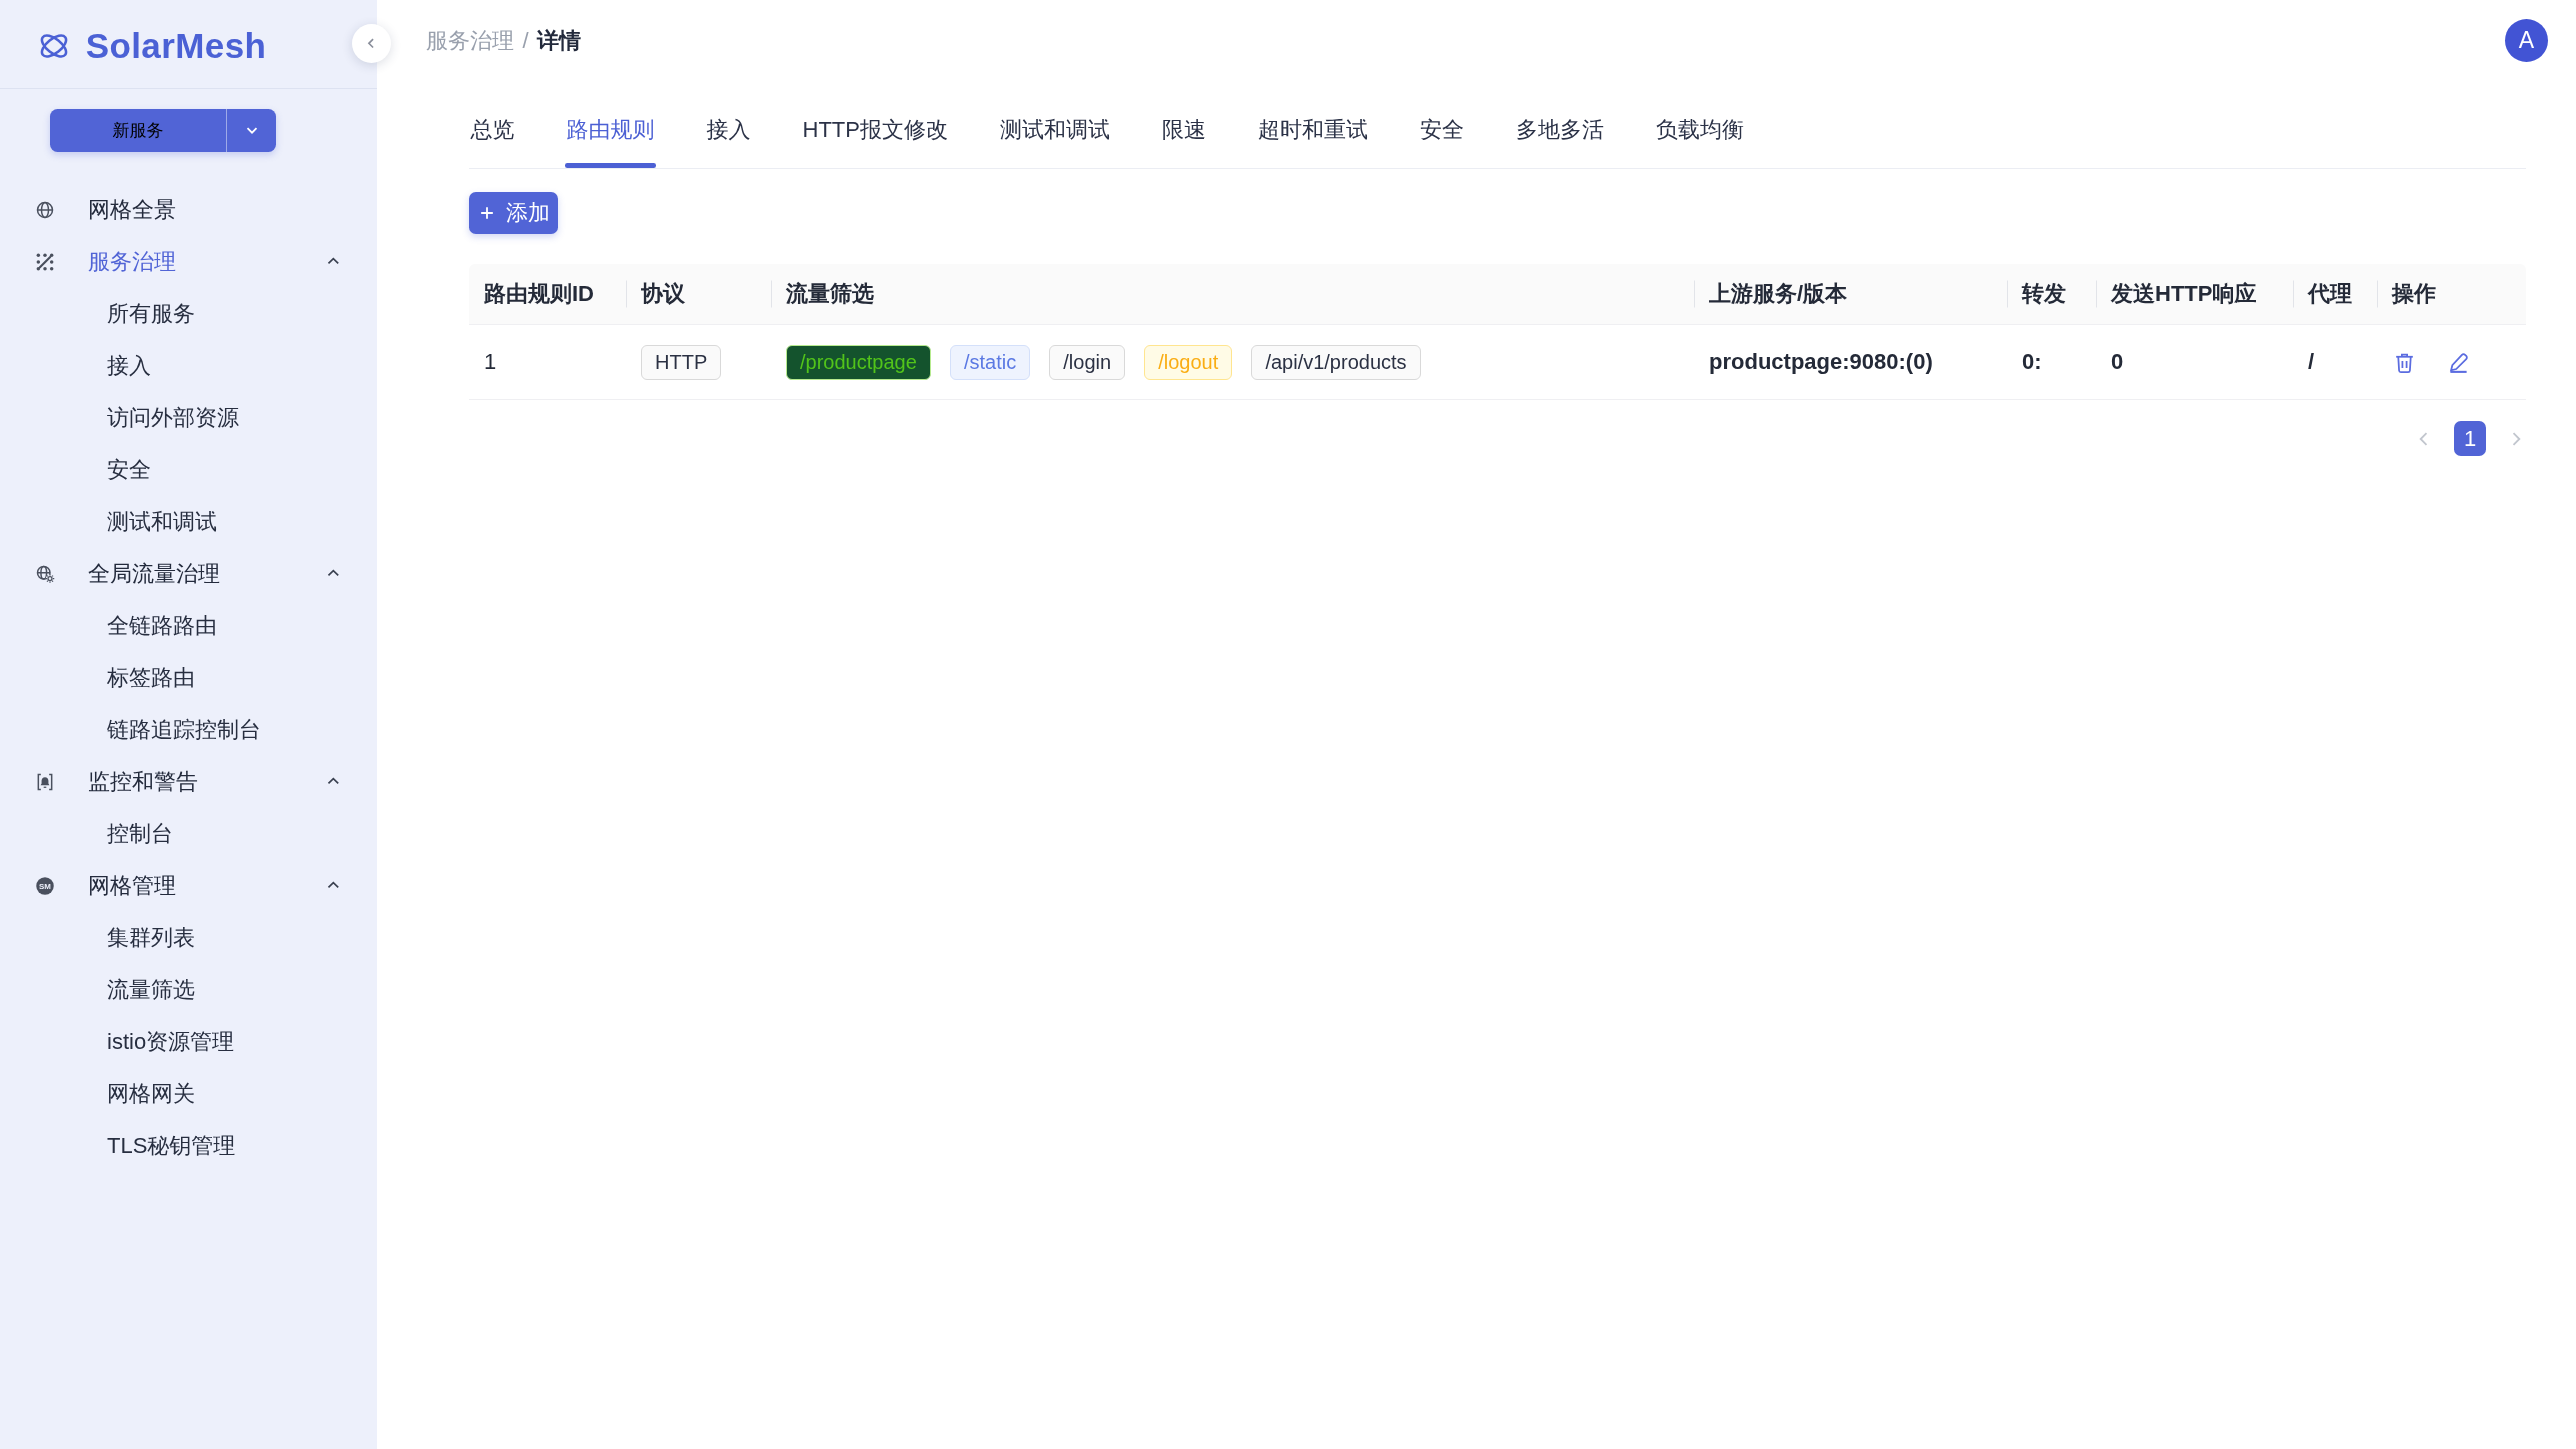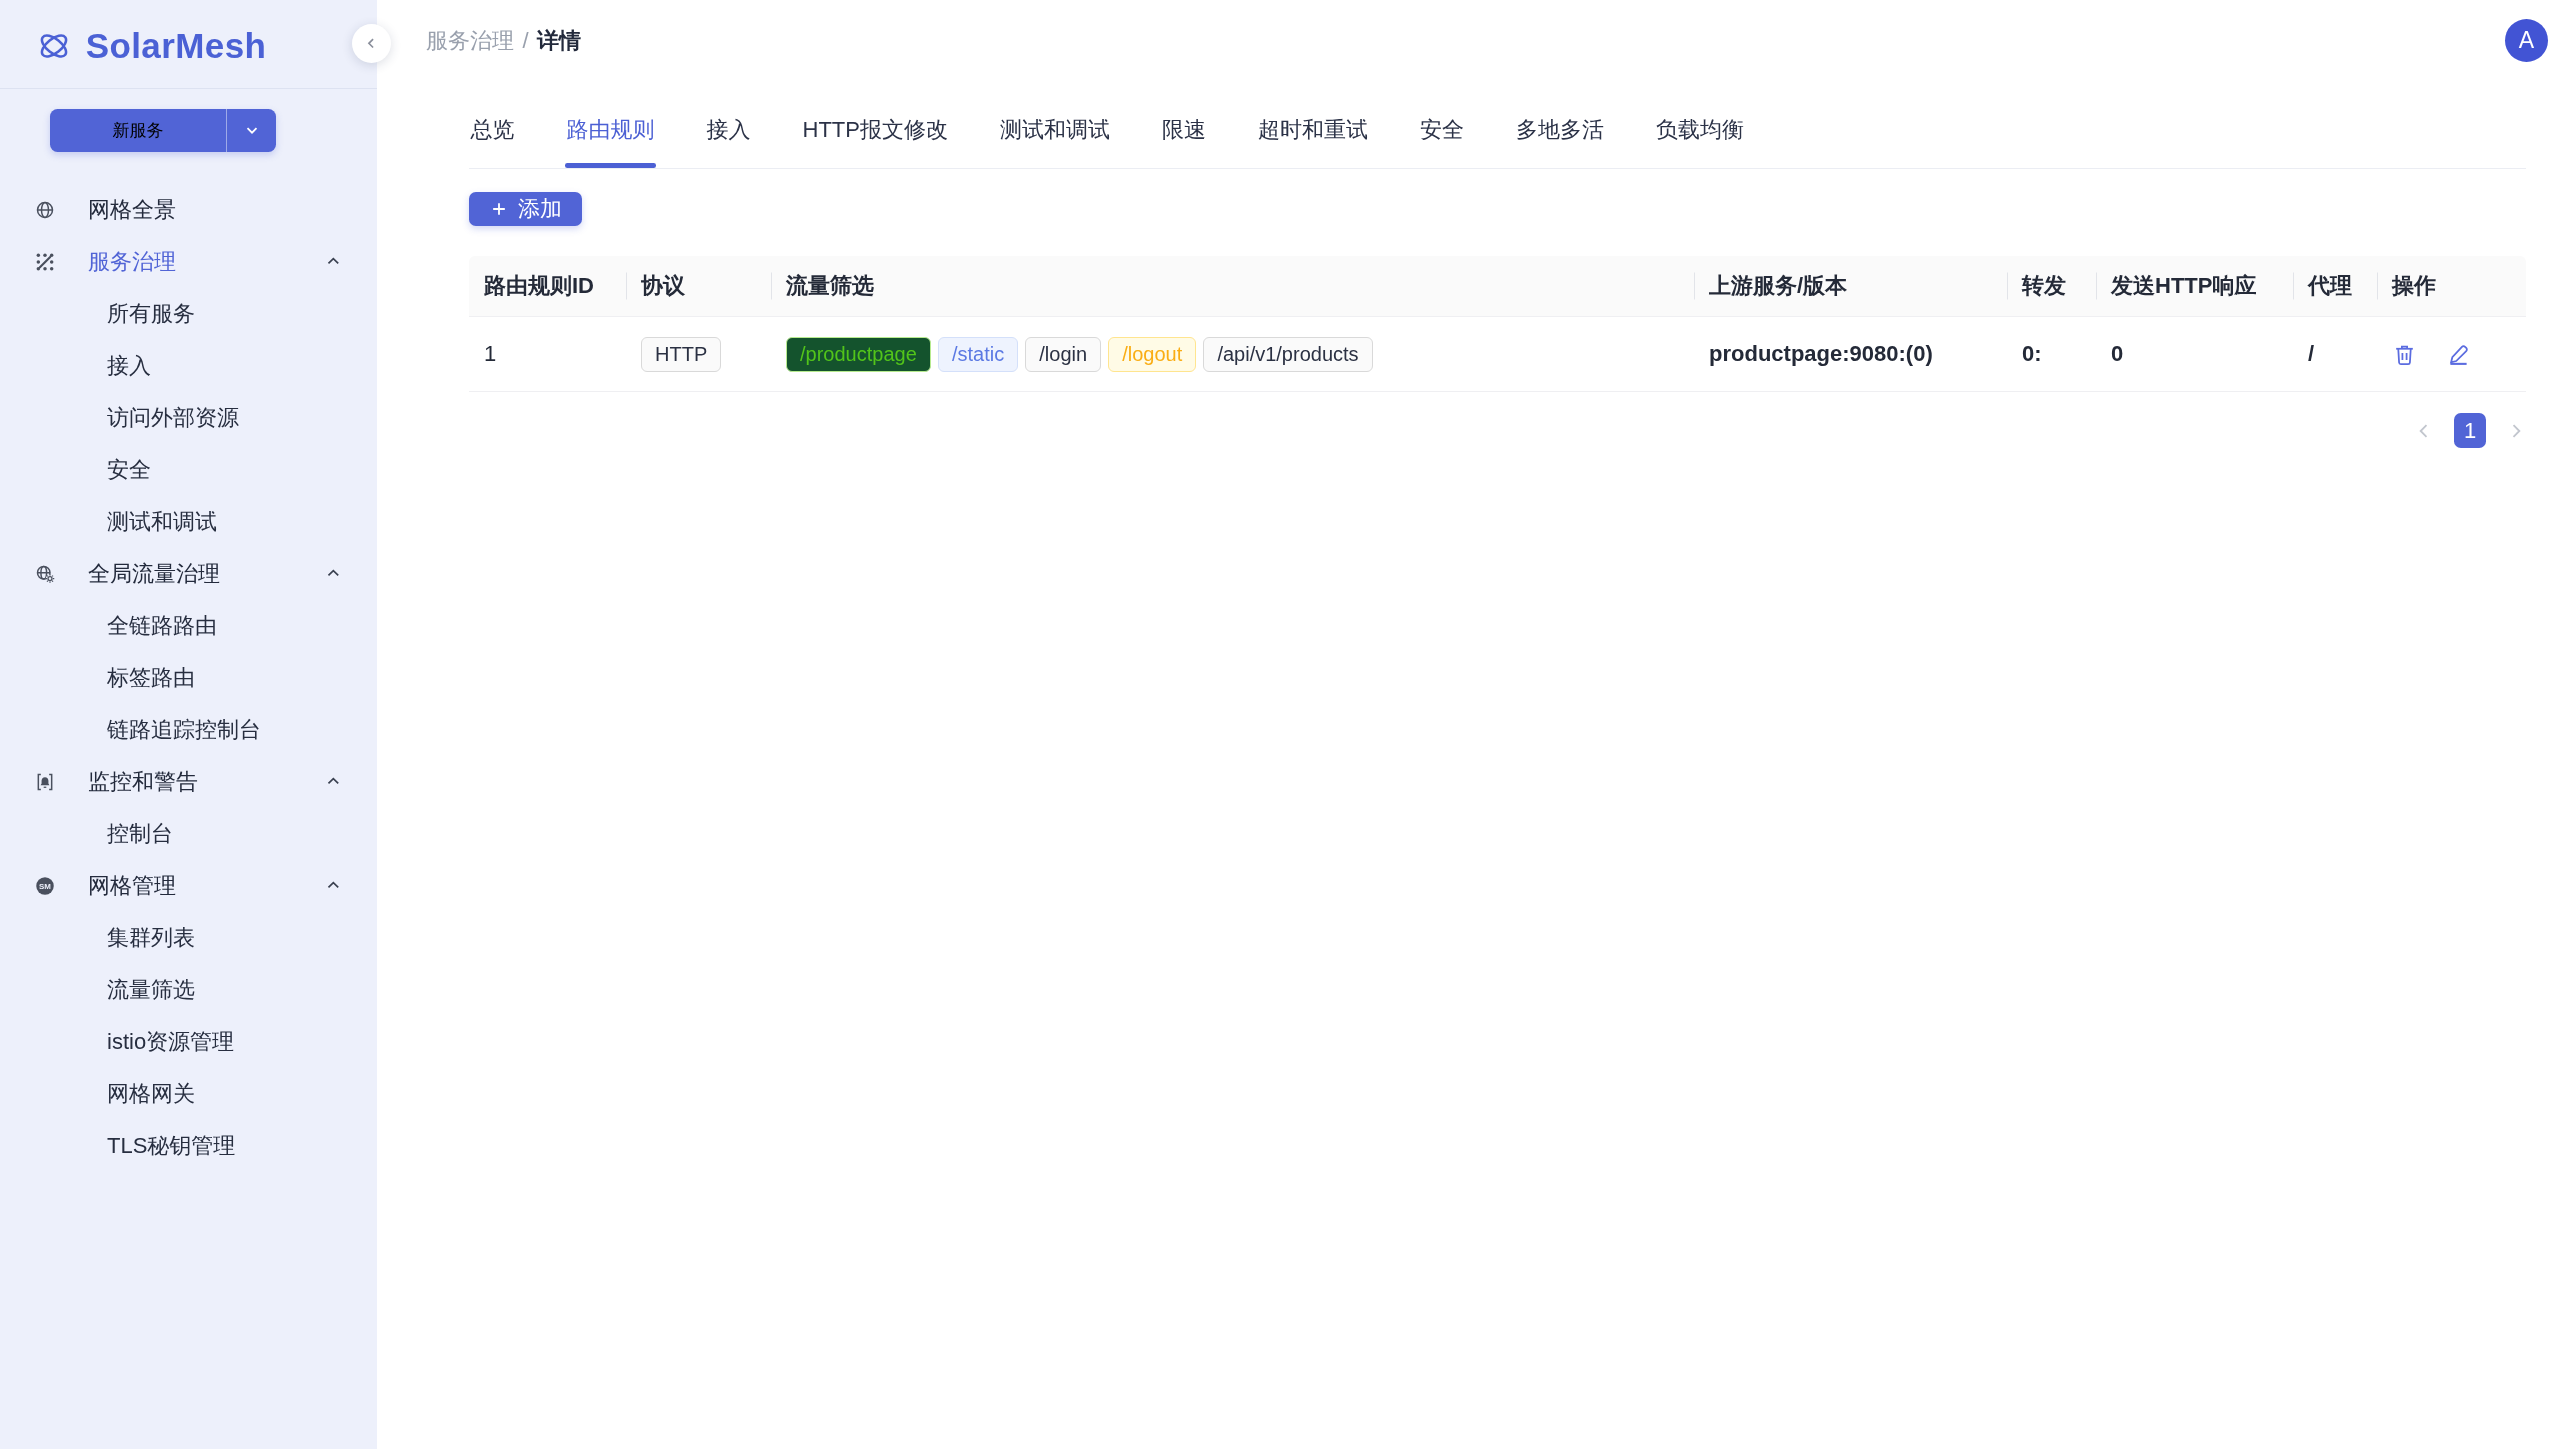--- a/index.html
+++ b/index.html
@@ -40,38 +40,38 @@
   .avatar{margin-left:auto;width:43px;height:43px;border-radius:50%;background:#4254d4;color:#fff;
     font-size:23px;display:flex;align-items:center;justify-content:center;cursor:pointer;}
 
   .content{padding:0 50px 0 92px;}
   .tabs{display:flex;gap:49px;margin-top:13.7px;border-bottom:0.8px solid #ebedf3;}
   .tab{padding:20px 1.5px 23px;font-size:22px;color:#2b3247;position:relative;cursor:pointer;white-space:nowrap;}
   .tab.active{color:#4c60d4;}
   .tab.active::after{content:"";position:absolute;left:0;right:0;bottom:-0.8px;height:5.3px;
     background:#4c60d4;border-radius:2.3px;}
 
-  .add-btn{margin-top:23px;height:34px;padding:0 20px;background:#5164d6;color:#fff;border:none;
+  .add-btn{margin-top:23px;height:42px;padding:0 8px;background:#5164d6;color:#fff;border:none;
     border-radius:6.8px;font-size:22px;display:inline-flex;align-items:center;gap:9px;cursor:pointer;
     font-family:inherit;box-shadow:0 3px 7.6px rgba(81,100,214,.25);}
   .add-btn .plus-ic{width:20px;height:20px;display:flex;}
 
   .rt-table{margin-top:30px;width:2057px;border-collapse:collapse;table-layout:fixed;}
   .rt-table th{background:#fafafa;height:61px;text-align:left;padding:0 15px;font-size:22px;
     font-weight:600;color:#242a38;position:relative;border-bottom:0.8px solid #efeff2;white-space:nowrap;}
   .rt-table th:first-child{border-radius:6px 0 0 0;}
   .rt-table th:last-child{border-radius:0 6px 0 0;}
   .rt-table th:not(:first-child)::before{content:"";position:absolute;left:0;top:50%;
     transform:translateY(-50%);width:0.8px;height:27px;background:#e2e4e9;}
   .rt-table td{height:75px;padding:0 15px;font-size:22px;color:#242a38;border-bottom:0.8px solid #efeff2;
     white-space:nowrap;overflow:hidden;}
   .cell-strong{font-weight:600;}
 
   .tag{display:inline-block;height:35px;line-height:33px;padding:0 13px;border-radius:6px;
-    font-size:20px;margin-right:1px;border:0.8px solid #d9d9d9;background:#fafafa;color:#2b3143;}
+    font-size:20px;margin-right:13px;border:0.8px solid #d9d9d9;background:#fafafa;color:#2b3143;}
   .tag-green{color:#52c41a;background:#14532d;border-color:#b7eb8f;}
   .tag-blue{color:#5b79e3;background:#eef3fe;border-color:#d4e0fa;}
   .tag-gold{color:#faad14;background:#fffbe6;border-color:#ffe58f;}
 
   .ops{display:flex;gap:29px;align-items:center;}
   .icon-btn{background:none;border:none;padding:0;color:#5b6ce0;cursor:pointer;display:flex;}
   .icon-btn svg{width:25px;height:25px;}
 
   .pagination{width:2057px;display:flex;justify-content:flex-end;align-items:center;gap:20px;margin-top:21px;}
   .pg-btn{color:#c2c6ce;background:none;border:none;padding:0;display:flex;cursor:pointer;}

